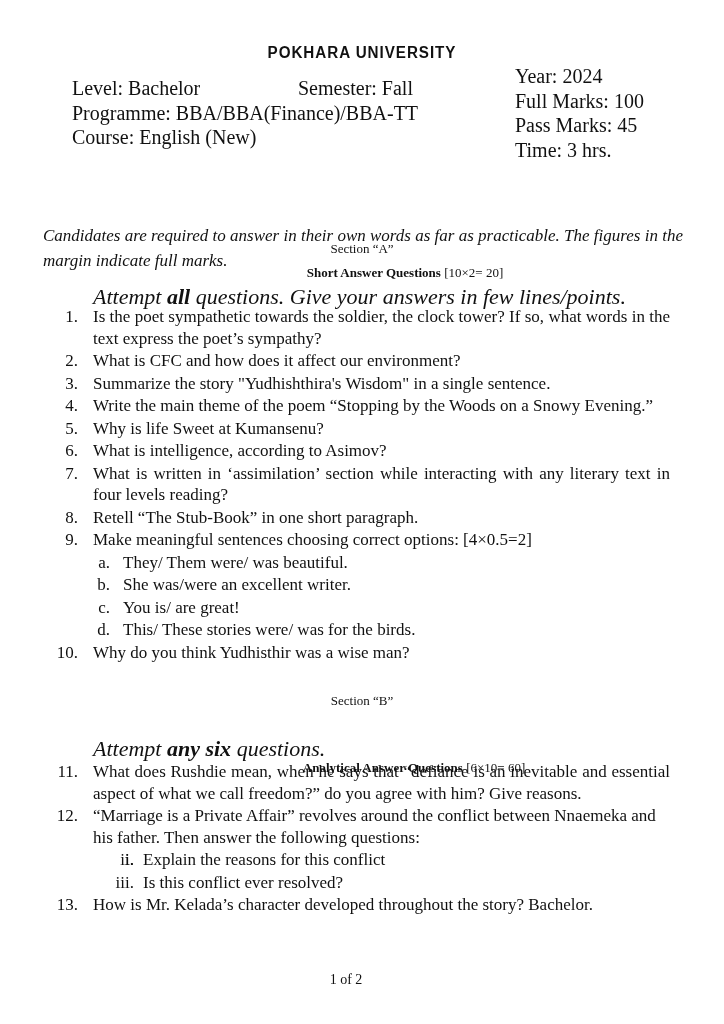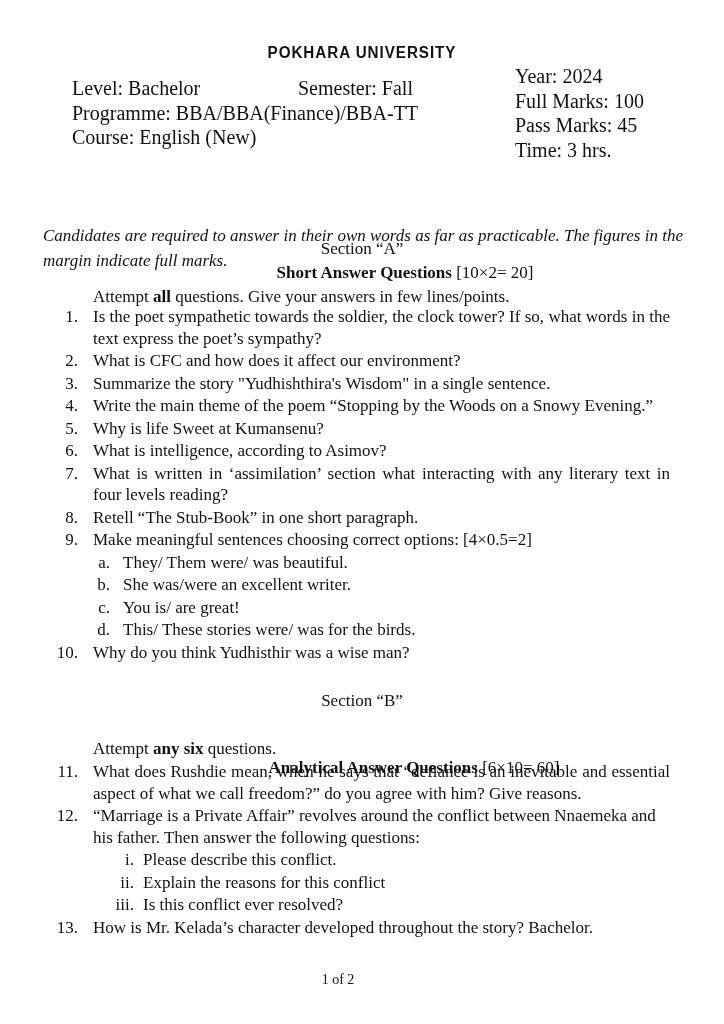--- a/index.html
+++ b/index.html
@@ -14,39 +14,39 @@
       letter-spacing: 1px; transform: scaleX(0.95);
     }
     .meta { position: absolute; font-size: 20px; line-height: 24.5px; white-space: nowrap; }
     .meta-col1 { left: 72px; top: 76px; }
     .meta-col2 { left: 298px; top: 76px; }
     .meta-col3 { left: 515px; top: 64px; }
     .instructions {
       position: absolute; left: 43px; top: 176px; width: 640px;
       font-style: italic; font-size: 17px; line-height: 24.5px; text-align: justify; margin-top: 48px;
     }
-    .sec-head { position: absolute; left: 0; width: 724px; text-align: center; font-size: 17px; line-height: 24px; }
+    .sec-head { position: absolute; left: 0; width: 724px; text-align: center; font-size: 13px; line-height: 24px; }
     .sec-a-title { top: 237px; }
     .sec-a-sub { top: 261px; padding-left: 86px; box-sizing: border-box; }
     .sec-b-title { top: 689px; text-align: center; }
     .sec-b-sub { top: 756px; padding-left: 66px; box-sizing: border-box; margin-left: 19px; }
-    .attempt { position: absolute; left: 93px; font-size: 17px; line-height: 24px; white-space: nowrap; }
+    .attempt { position: absolute; left: 93px; font-size: 22px; line-height: 24px; white-space: nowrap; font-style: italic; }
     .attempt-a { top: 285px; }
     .attempt-b { top: 737px; }
     .qlist { position: absolute; left: 0; width: 724px; }
     .qlist-a { top: 306px; }
     .qlist-b { top: 761px; }
     .q { position: relative; padding-left: 93px; width: 577px; line-height: 21.5px; margin-bottom: 1px; font-size: 17px; }
     .q.justify .qtext { text-align: justify; text-align-last: left; display: block; }
     .qnum { position: absolute; left: 0; width: 78px; text-align: right; }
     .sub { position: relative; padding-left: 123px; line-height: 21.5px; font-size: 17px; margin-bottom: 1px; white-space: nowrap; }
     .subnum { position: absolute; left: 0; width: 110px; text-align: right; }
     .roman .sub { padding-left: 143px; }
     .roman .subnum { width: 134px; }
-    .footer { position: absolute; top: 972px; left: 4px; width: 668px; text-align: center; font-size: 14px; }
+    .footer { position: absolute; top: 972px; left: 12px; width: 668px; text-align: center; font-size: 14px; }
     b { font-weight: bold; }
   </style>
 </head>
 <body>
 
 <div class="page">
   <div class="uni-title">POKHARA UNIVERSITY</div>
 
   <div class="meta meta-col1">
     <div>Level: Bachelor</div>
@@ -76,21 +76,21 @@
       <div class="q"><span class="qnum">2.</span><span class="qtext">What is CFC and how does it affect our environment?</span></div>
       <div class="q"><span class="qnum">3.</span><span class="qtext">Summarize the story "Yudhishthira's Wisdom" in a single sentence.</span></div>
       <div class="q justify">
         <span class="qnum">4.</span>
         <span class="qtext">Write the main theme of the poem “Stopping by the Woods on a Snowy Evening.”</span>
       </div>
       <div class="q"><span class="qnum">5.</span><span class="qtext">Why is life Sweet at Kumansenu?</span></div>
       <div class="q"><span class="qnum">6.</span><span class="qtext">What is intelligence, according to Asimov?</span></div>
       <div class="q justify">
         <span class="qnum">7.</span>
-        <span class="qtext">What is written in ‘assimilation’ section what interacting with any literary text in four levels reading?</span>
+        <span class="qtext">What is written in ‘assimilation’ section while interacting with any literary text in four levels reading?</span>
       </div>
       <div class="q"><span class="qnum">8.</span><span class="qtext">Retell “The Stub-Book” in one short paragraph.</span></div>
       <div class="q"><span class="qnum">9.</span><span class="qtext">Make meaningful sentences choosing correct options: [4×0.5=2]</span></div>
       <div>
         <div class="sub"><span class="subnum">a.</span><span>They/ Them were/ was beautiful.</span></div>
         <div class="sub"><span class="subnum">b.</span><span>She was/were an excellent writer.</span></div>
         <div class="sub"><span class="subnum">c.</span><span>You is/ are great!</span></div>
         <div class="sub"><span class="subnum">d.</span><span>This/ These stories were/ was for the birds.</span></div>
       </div>
       <div class="q"><span class="qnum">10.</span><span class="qtext">Why do you think Yudhisthir was a wise man?</span></div>
@@ -99,21 +99,21 @@
   <div class="sec-head sec-b-title">Section “B”</div>
   <div class="sec-head sec-b-sub"><b>Analytical Answer Questions</b><span> [6×10= 60]</span></div>
   <div class="attempt attempt-b"><span>Attempt </span><b>any six</b><span> questions.</span></div>
   <div class="qlist qlist-b" id="qlist-b">
       <div class="q justify">
         <span class="qnum">11.</span>
         <span class="qtext">What does Rushdie mean, when he says that “defiance is an inevitable and essential aspect of what we call freedom?” do you agree with him? Give reasons.</span>
       </div>
       <div class="q"><span class="qnum">12.</span><span class="qtext">“Marriage is a Private Affair” revolves around the conflict between Nnaemeka and his father. Then answer the following questions:</span></div>
       <div class="roman">
-        <div class="sub"><span class="subnum">i.</span><span>Please describe this conflict.</span></div>
+        <div class="sub"><span class="subnum">i.</span></div>
         <div class="sub"><span class="subnum">ii.</span><span>Explain the reasons for this conflict</span></div>
         <div class="sub"><span class="subnum">iii.</span><span>Is this conflict ever resolved?</span></div>
       </div>
       <div class="q"><span class="qnum">13.</span><span class="qtext">How is Mr. Kelada’s character developed throughout the story? Bachelor.</span></div>
     </div>
 
   <div class="footer">1 of 2</div>
 </div>
 
 </body></html>

